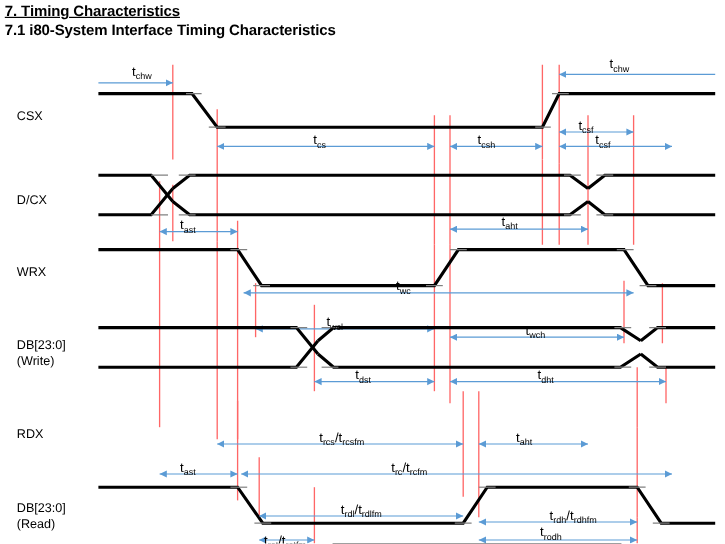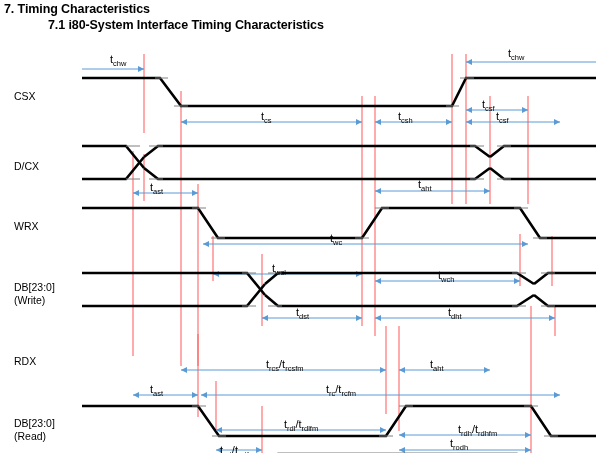--- a/index.html
+++ b/index.html
@@ -21,22 +21,22 @@
     height: 453px;
   }
   .heading {
     position: absolute;
     left: 4px;
     font-weight: bold;
     font-size: 12.5px;
     letter-spacing: -0.1px;
     white-space: nowrap;
   }
-  #h1 { top: 2px; }
-  #h2 { top: 18px; margin-left: 44px; }
+  #h1 { top: 2px; text-decoration: underline; }
+  #h2 { top: 18px; }
 
   #diagram {
     position: absolute;
     left: 0;
     top: 36px;
     width: 604px;
     height: 417px;
   }
   svg { display: block; }
   .sig-label {

